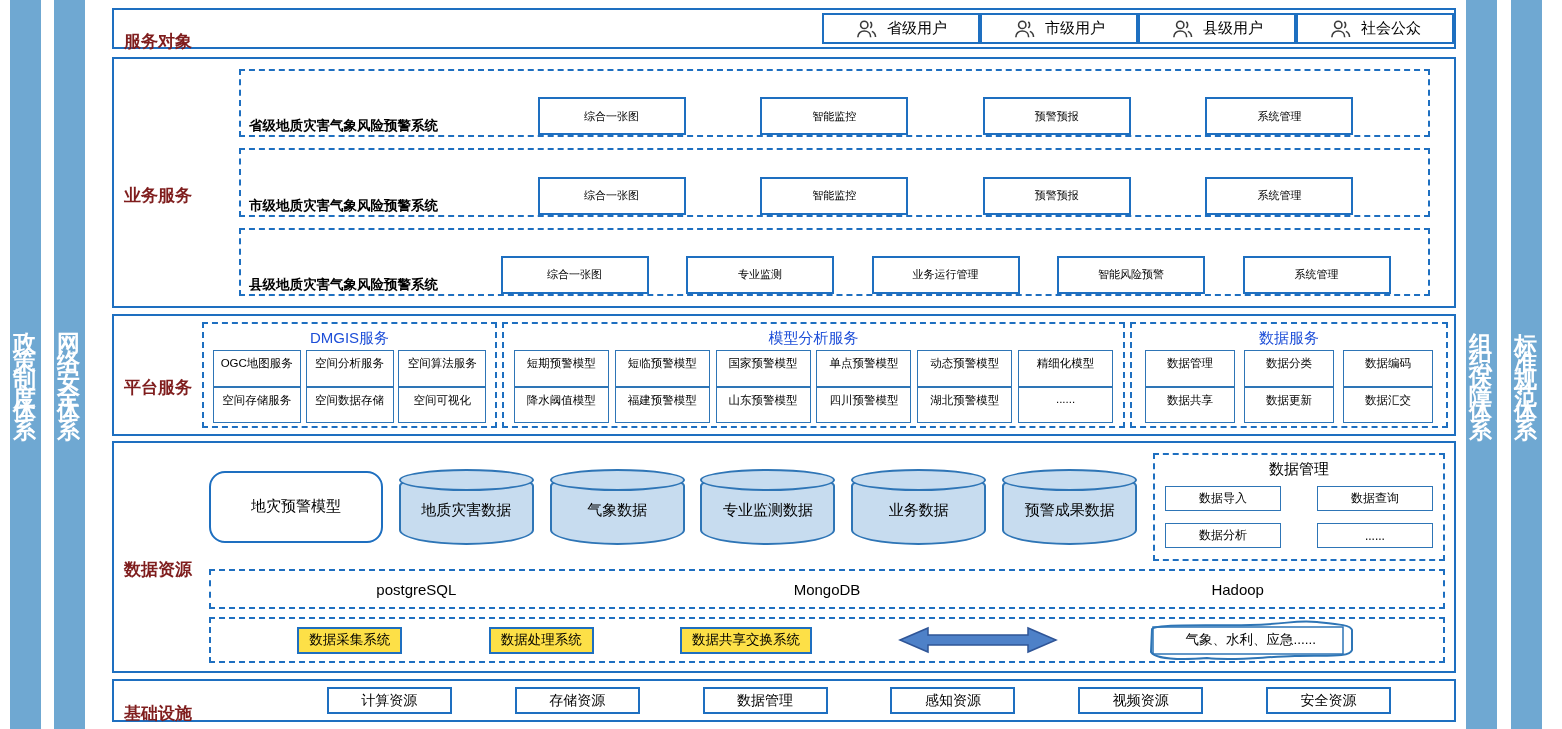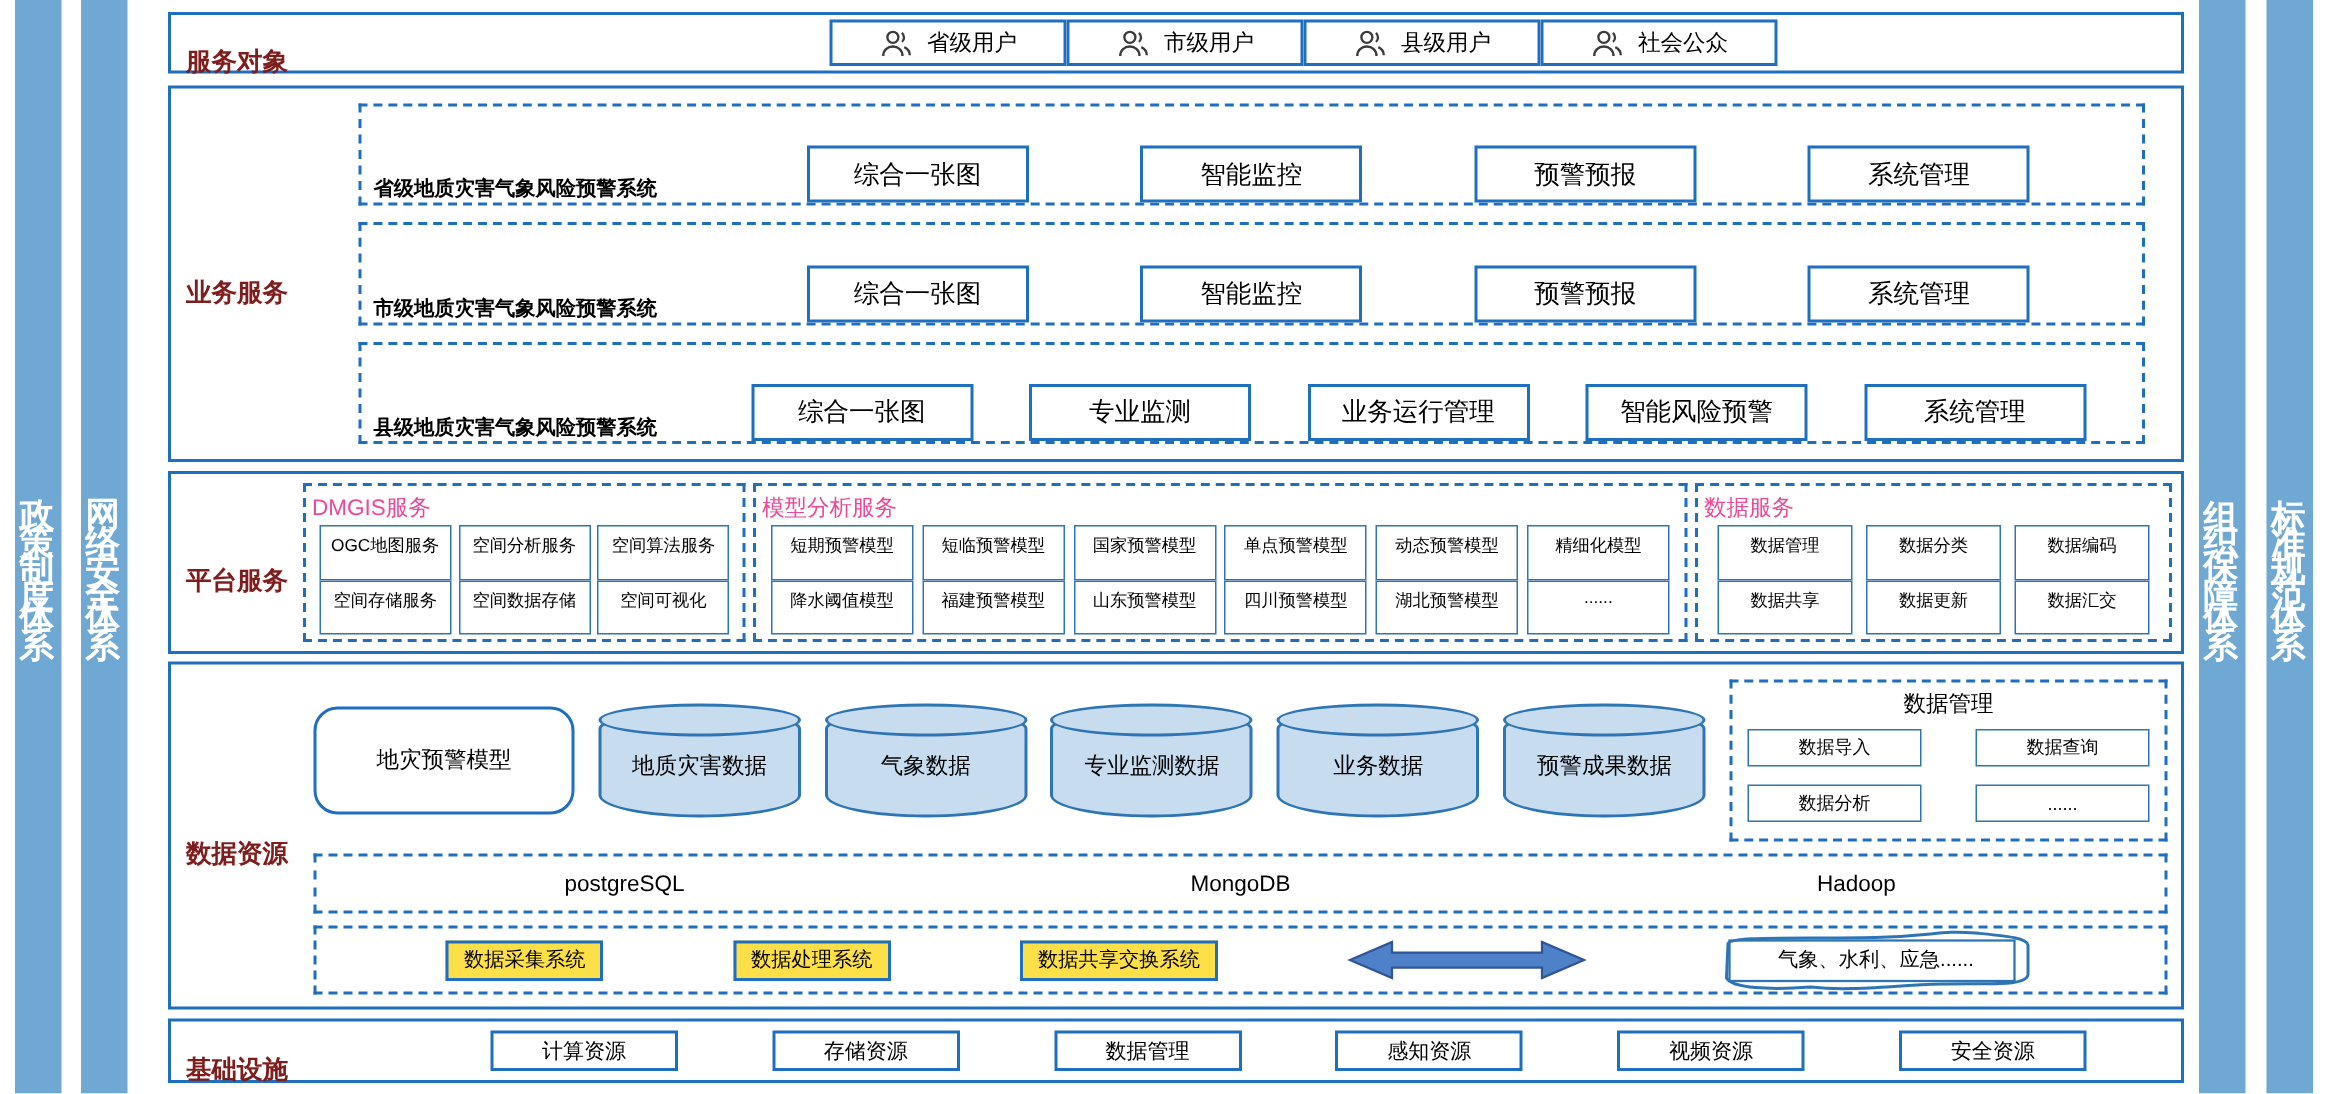--- a/index.html
+++ b/index.html
@@ -14,39 +14,39 @@
   #vbar-l1 { left:10px; } #vbar-l2 { left:54px; }
   #vbar-r1 { left:1466px; } #vbar-r2 { left:1511px; }
 
   
   .section { position:absolute; left:112px; width:1344px; border:2px solid #1E6FC0; background:#fff; }
   .sec-label { position:absolute; left:10px; top:50%; transform:translateY(-50%);
                font-weight:bold; font-size:17px; color:#7f1d1d; white-space:nowrap;margin-top:12px; }
 
   
   #sec-targets { top:8px; height:41px; display:flex; align-items:center; }
-  #targets-row { margin-left:170px; flex:1; display:flex; justify-content:center; align-items:center; }
+  #targets-row { margin-left:170px; flex:1; display:flex; justify-content:flex-end; align-items:center; }
   .user-box { width:158px; height:31px; border:2px solid #1E6FC0; display:flex;
               align-items:center; justify-content:center; gap:8px; font-size:15px; background:#fff; }
   .user-ico { width:24px; height:22px; flex:0 0 auto; }
 
   
   #sec-biz { top:57px; height:251px; }
   #biz-col { margin:10px 24px 10px 125px; display:flex; flex-direction:column; gap:11px; height:calc(100% - 20px); }
   .sys-box { flex:1; border:2px dashed #1E6FC0; display:flex; align-items:flex-end; }
   .sys-name { width:222px; padding-left:8px; font-weight:bold; font-size:13.5px; white-space:nowrap; }
   .sys-mods { flex:1; display:flex; justify-content:space-evenly; align-items:center; }
   .mod-box { width:148px; height:38px; border:2px solid #1E6FC0; display:flex;
-             align-items:center; justify-content:center; font-size:17px; background:#fff; }
+             align-items:center; justify-content:center; font-size:11px; background:#fff; }
 
   
   #sec-platform { top:314px; height:122px; }
   #plat-row { margin:6px 6px 6px 88px; display:flex; gap:5px; height:calc(100% - 12px); }
   .pgroup { border:2px dashed #1E6FC0; display:flex; flex-direction:column; padding:3px 4px; }
-  .pgroup-title { text-align:left; font-size:15px; color:#ec4899; padding:2px 0; }
+  .pgroup-title { text-align:center; font-size:15px; color:#1d4ed8; padding:2px 0; }
   .prow { flex:1; display:flex; justify-content:space-evenly; }
   .pbox { border:1.5px solid #2E75B6; font-size:11.5px; text-align:center; padding:5px 1px; background:#fff; }
   #pg-dmgis { width:295px; } #pg-dmgis .pbox { width:88px; }
   #pg-model { flex:1; } #pg-model .pbox { width:95px; }
   #pg-data  { width:318px; } #pg-data .pbox { width:90px; }
 
   
   #sec-data { top:441px; height:232px; }
   #data-col { margin:9px 9px 8px 95px; display:flex; flex-direction:column; gap:8px; height:calc(100% - 17px); }
   #data-r1 { flex:1; display:flex; align-items:center; justify-content:space-between; }

